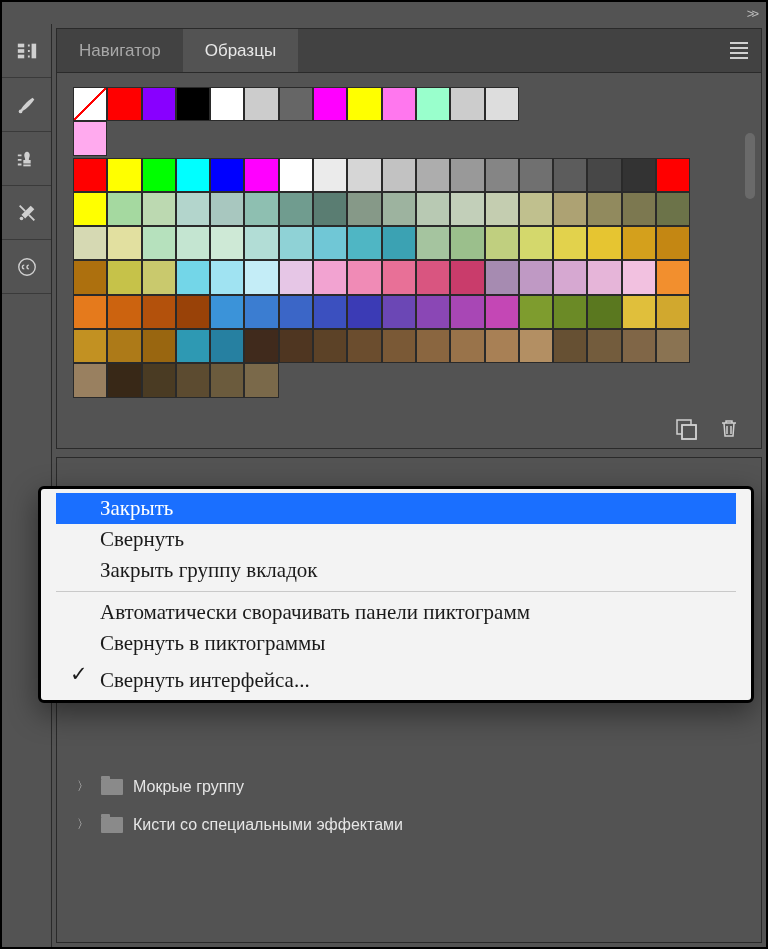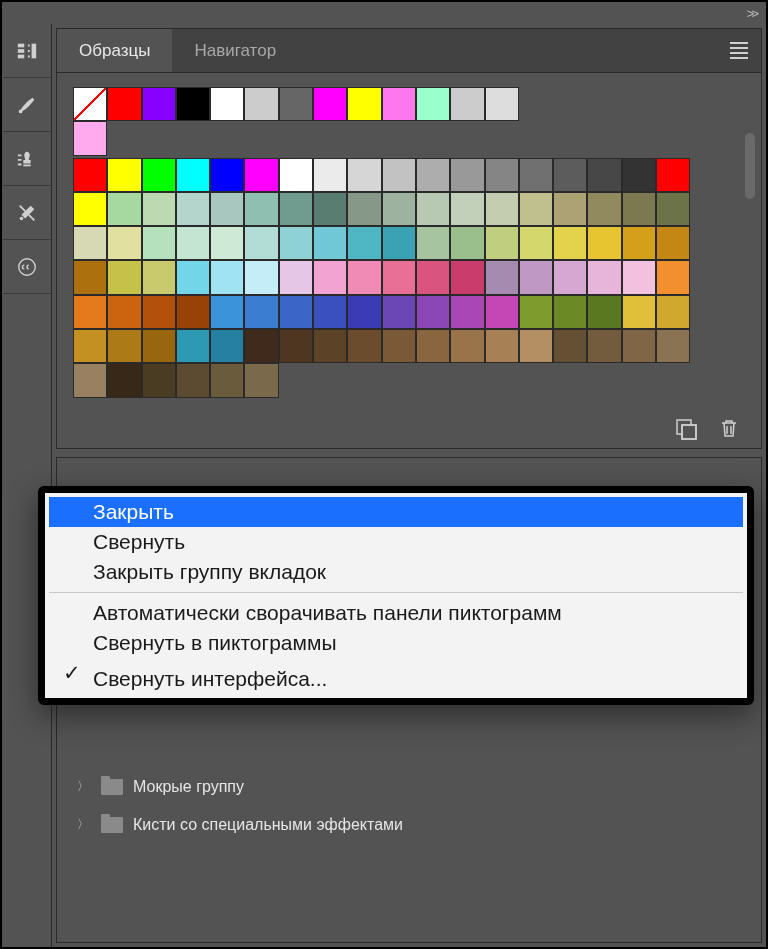--- a/index.html
+++ b/index.html
@@ -132,26 +132,27 @@
     height: 66px;
     background: #6a6a6a;
     border-radius: 5px;
   }
   .context-menu {
     position: absolute;
     left: 36px;
     top: 484px;
     width: 716px;
     background: #f3f3f3;
-    border: 7px solid #000000;
+    border: 3px solid #000000;
     border-radius: 6px;
     box-shadow: 0 10px 30px rgba(0,0,0,.45);
-    padding: 4px 4px;
+    padding: 4px 15px;
     font-size: 21px;
     color: #1a1a1a;
+    font-family: Liberation Serif, serif;
   }
   .context-menu .mi {
     padding: 3px 20px 3px 44px;
     position: relative;
     cursor: pointer;
   }
   .context-menu .mi.sel {
     background: #1a6fff;
     color: #fff;
   }
@@ -210,22 +211,22 @@
           <circle cx="12" cy="12" r="9" fill="none" stroke="#d0d0d0" stroke-width="1.5"></circle>
           <path d="M9 10a2 2 0 100 4M14 10a2 2 0 100 4" fill="none" stroke="#d0d0d0" stroke-width="1.5"></path>
         </svg>
     </div>
   </div>
 
   <div class="panel-stack">
 
     <div class="panel">
       <div class="panel-tabs">
+        <div class="panel-tab">Навигатор</div>
         <div class="panel-tab active">Образцы</div>
-        <div class="panel-tab">Навигатор</div>
         <div class="panel-menu-btn">
           <div class="hamburger-lines">
               <span></span>
               <span></span>
               <span></span>
               <span></span>
             </div>
         </div>
       </div>
       <div class="panel-body">

